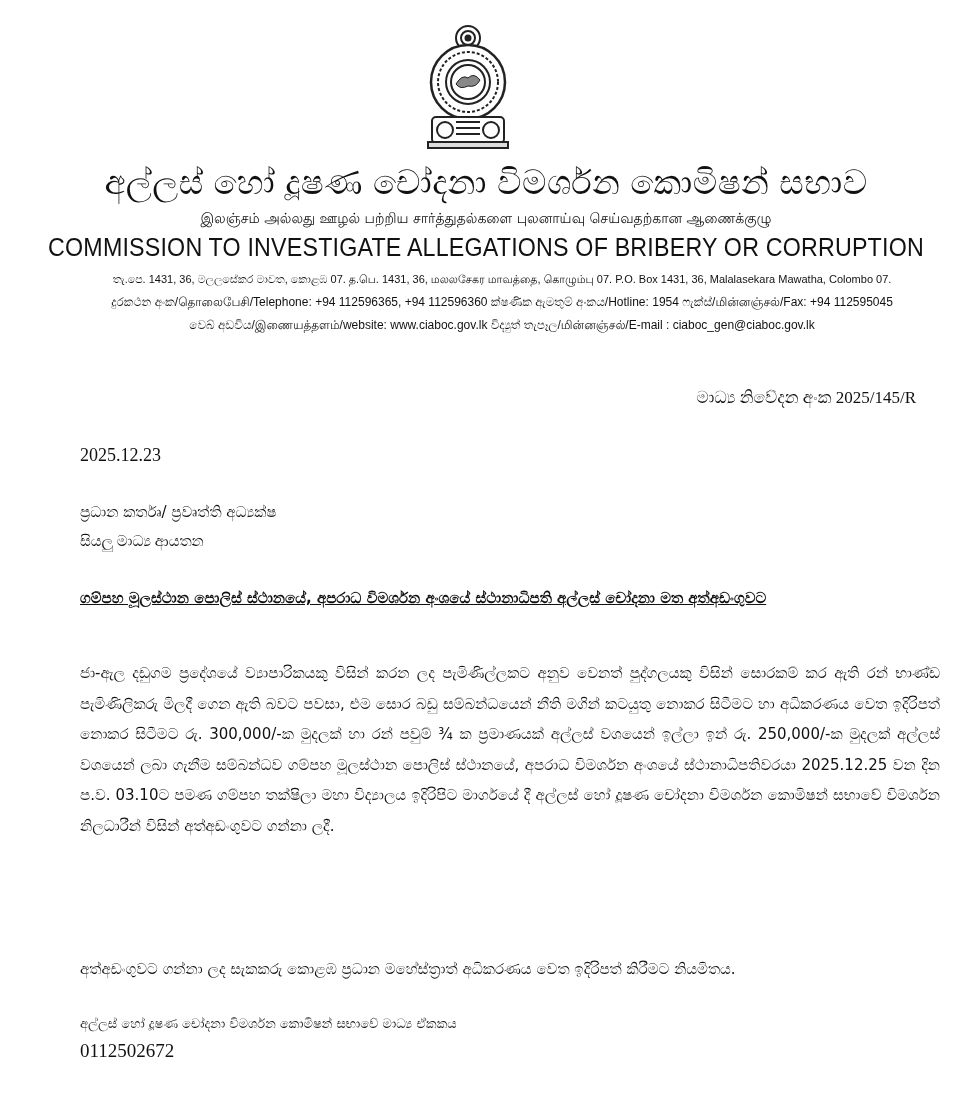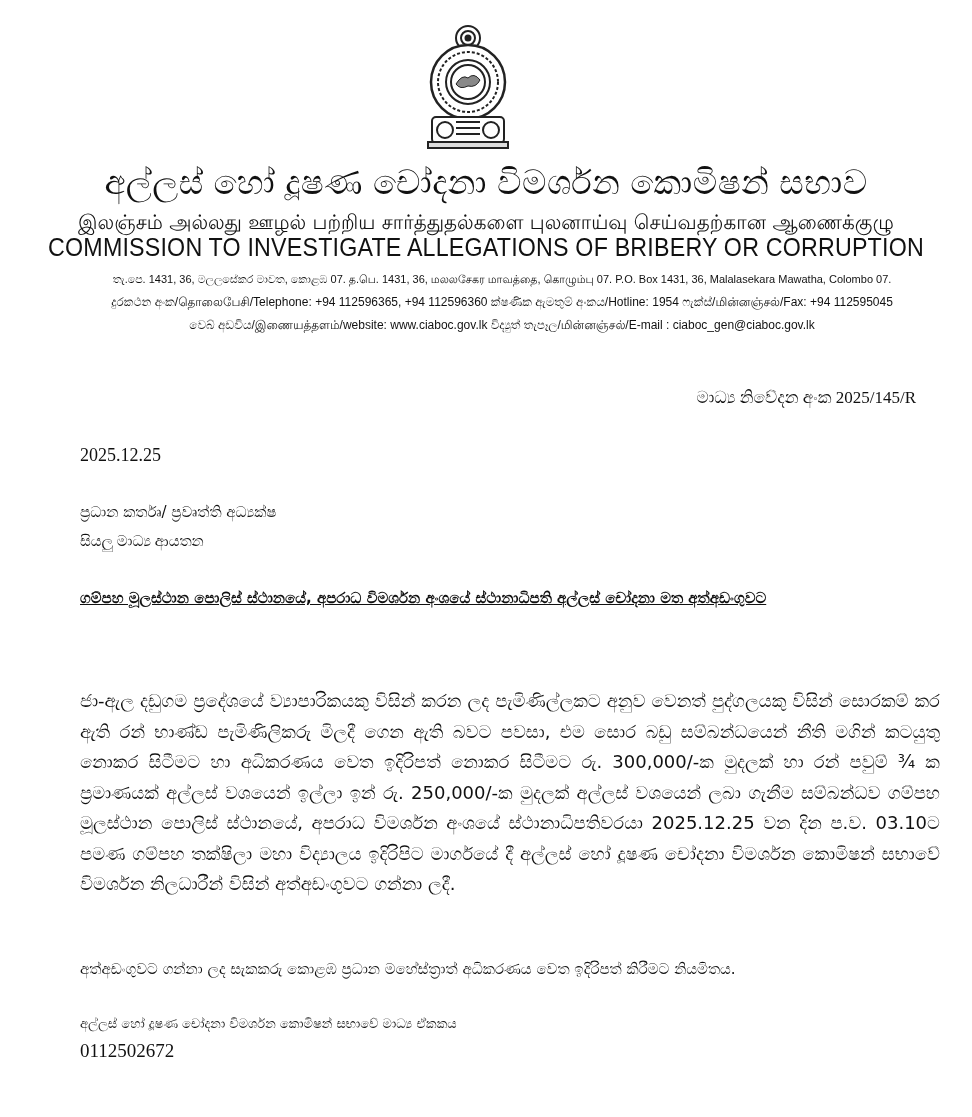--- a/index.html
+++ b/index.html
@@ -1,32 +1,32 @@
 <!DOCTYPE html>
 <html><head>
 <meta charset="utf-8">
 <style>
   html, body { margin: 0; padding: 0; background: #ffffff; }
   body { width: 972px; height: 1117px; position: relative; overflow: hidden; color: #111; font-family: "DejaVu Serif", "Liberation Serif", serif; }
   .emblem { position: absolute; left: 418px; top: 22px; width: 100px; height: 128px; }
   .center { position: absolute; left: 0; width: 972px; text-align: center; white-space: nowrap; }
   .title-si { top: 163px; font-size: 34px; font-family: Liberation Sans, sans-serif; letter-spacing: 0.5px; }
-  .title-ta { top: 210px; font-size: 20px; font-family: "DejaVu Sans", sans-serif; }
+  .title-ta { top: 210px; font-size: 14px; font-family: "DejaVu Sans", sans-serif; }
   .title-en { top: 233px; font-size: 25px; font-family: "Liberation Sans", sans-serif; font-weight: normal; letter-spacing: 0.2px; transform: scaleX(0.93); }
   .contact { font-size: 11px; font-family: "Liberation Sans", sans-serif; color: #111; padding-left: 16px; }
   .c1 { top: 273px; }
   .c2 { top: 295px; font-size: 12px; }
   .c3 { top: 318px; font-size: 12px; }
   .ref { position: absolute; right: 56px; top: 388px; font-size: 17px; font-family: "Liberation Serif", serif; }
   .block { position: absolute; left: 80px; width: 860px; font-family: "Liberation Serif", serif; }
   .date { top: 445px; font-size: 18px; }
   .addr1 { top: 503px; font-size: 15px; font-family: "DejaVu Sans", sans-serif; }
   .addr2 { top: 533px; font-size: 15px; font-family: Liberation Serif, serif; }
   .headline { top: 583px; font-size: 15px; font-weight: bold; font-family: "DejaVu Sans", sans-serif; text-decoration: underline; line-height: 30px; text-align: justify; }
-  .para1 { top: 686px; font-size: 18px; font-family: "DejaVu Sans", sans-serif; line-height: 30.5px; text-align: justify; }
+  .para1 { top: 658px; font-size: 15px; font-family: "DejaVu Sans", sans-serif; line-height: 30.5px; text-align: justify; }
   .para2 { top: 954px; font-size: 15px; font-family: "DejaVu Sans", sans-serif; line-height: 30px; text-align: justify; }
   .sign { top: 1016px; font-size: 13px; font-family: "DejaVu Sans", sans-serif; }
   .phone { top: 1040px; font-size: 19px; }
 </style>
 </head>
 <body>
 
 <svg class="emblem" viewBox="0 0 100 128">
   <g fill="none" stroke="#222" stroke-width="2">
     <circle cx="50" cy="16" r="12" fill="#fff"></circle>
@@ -47,21 +47,21 @@
 
 <div class="center title-si">අල්ලස් හෝ දූෂණ චෝදනා විමර්ශන කොමිෂන් සභාව</div>
 <div class="center title-ta">இலஞ்சம் அல்லது ஊழல் பற்றிய சார்த்துதல்களை புலனாய்வு செய்வதற்கான ஆணைக்குழு</div>
 <div class="center title-en">COMMISSION TO INVESTIGATE ALLEGATIONS OF BRIBERY OR CORRUPTION</div>
 <div class="center contact c1">තැ.පෙ. 1431, 36, මලලසේකර මාවත, කොළඹ 07.   த.பெ. 1431, 36, மலலசேகர மாவத்தை, கொழும்பு 07.  P.O. Box 1431, 36, Malalasekara Mawatha, Colombo 07.</div>
 <div class="center contact c2">දුරකථන අංක/தொலைபேசி/Telephone: +94 112596365, +94 112596360   ක්ෂණික ඇමතුම් අංකය/Hotline: 1954    ෆැක්ස්/மின்னஞ்சல்/Fax: +94 112595045</div>
 <div class="center contact c3">වෙබ් අඩවිය/இணையத்தளம்/website: www.ciaboc.gov.lk   විද්‍යුත් තැපෑල/மின்னஞ்சல்/E-mail : ciaboc_gen@ciaboc.gov.lk</div>
 
 <div class="ref">මාධ්‍ය නිවේදන අංක 2025/145/R</div>
 
-<div class="block date">2025.12.25</div>
+<div class="block date">2025.12.23</div>
 <div class="block addr1">ප්‍රධාන කර්තෘ/ ප්‍රවෘත්ති අධ්‍යක්ෂ</div>
 <div class="block addr2">සියලු මාධ්‍ය ආයතන</div>
 
 <div class="block headline">ගම්පහ මූලස්ථාන පොලිස් ස්ථානයේ, අපරාධ විමර්ශන අංශයේ ස්ථානාධිපති අල්ලස් චෝදනා මත අත්අඩංගුවට</div>
 
 <div class="block para1">ජා-ඇල දඩුගම ප්‍රදේශයේ ව්‍යාපාරිකයකු විසින් කරන ලද පැමිණිල්ලකට අනුව වෙනත් පුද්ගලයකු විසින් සොරකම් කර ඇති රන් භාණ්ඩ පැමිණිලිකරු මිලදී ගෙන ඇති බවට පවසා, එම සොර බඩු සම්බන්ධයෙන් නීති මගින් කටයුතු නොකර සිටීමට හා අධිකරණය වෙත ඉදිරිපත් නොකර සිටීමට රු. 300,000/-ක මුදලක් හා රන් පවුම් ¾ ක ප්‍රමාණයක් අල්ලස් වශයෙන් ඉල්ලා ඉන් රු. 250,000/-ක මුදලක් අල්ලස් වශයෙන් ලබා ගැනීම සම්බන්ධව ගම්පහ මූලස්ථාන පොලිස් ස්ථානයේ, අපරාධ විමර්ශන අංශයේ ස්ථානාධිපතිවරයා 2025.12.25 වන දින ප.ව. 03.10ට පමණ ගම්පහ තක්ෂිලා මහා විද්‍යාලය ඉදිරිපිට මාර්ගයේ දී අල්ලස් හෝ දූෂණ චෝදනා විමර්ශන කොමිෂන් සභාවේ විමර්ශන නිලධාරීන් විසින් අත්අඩංගුවට ගන්නා ලදී.</div>
 <div class="block para2">අත්අඩංගුවට ගන්නා ලද සැකකරු කොළඹ ප්‍රධාන මහේස්ත්‍රාත් අධිකරණය වෙත ඉදිරිපත් කිරීමට නියමිතය.</div>
 
 <div class="block sign">අල්ලස් හෝ දූෂණ චෝදනා විමර්ශන කොමිෂන් සභාවේ මාධ්‍ය ඒකකය</div>
 <div class="block phone">0112502672</div>

